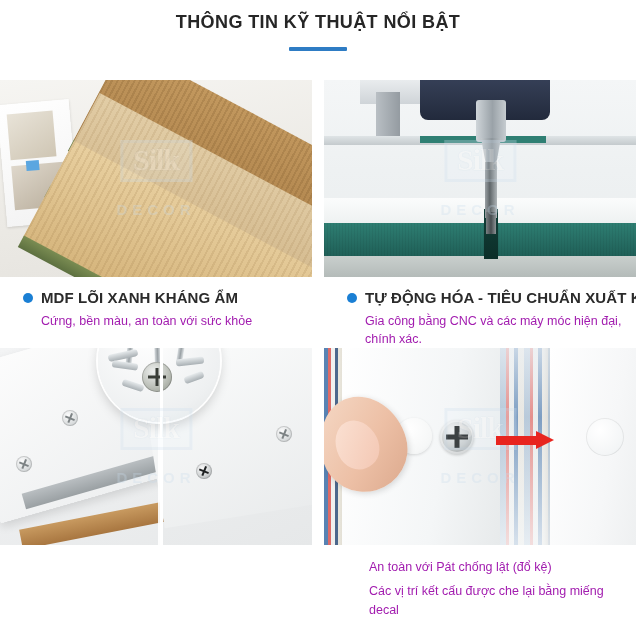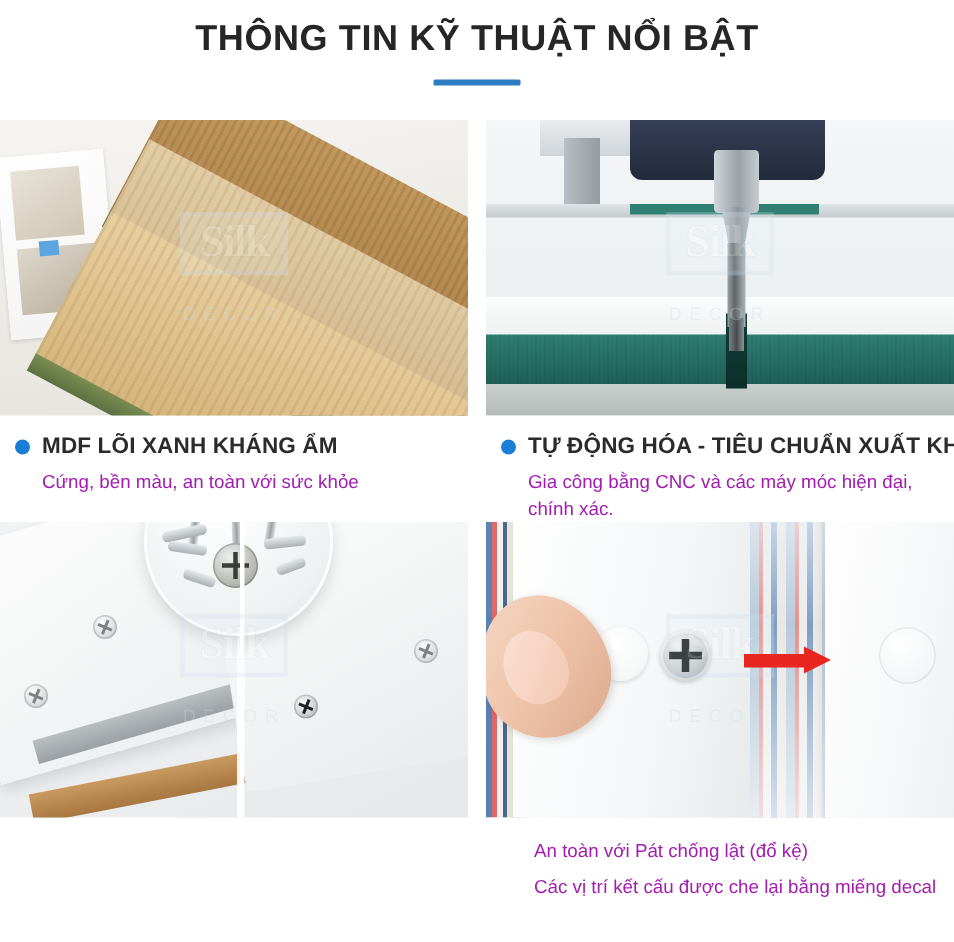--- a/index.html
+++ b/index.html
@@ -7,21 +7,21 @@
     width: 636px; height: 628px;
     background: #ffffff;
     font-family: "Liberation Sans", sans-serif;
     overflow: hidden;
   }
   .page { position: relative; width: 636px; height: 628px; background: #fff; }
 
   
   .header { padding-top: 13px; text-align: center; }
   .header-title {
-    font-size: 24px;
+    font-size: 18px;
     font-weight: 700;
     letter-spacing: 0.4px;
     color: #262626;
     line-height: 1.1;
     white-space: nowrap;
   }
   .header-rule {
     width: 58px; height: 4px;
     background: #2e7cc4;
     margin: 14px auto 0;
@@ -69,28 +69,28 @@
   .wm-mark {
     font-size: 30px; font-weight: 700;
     color: #ffffff;
     letter-spacing: -1px;
     line-height: 1;
     text-shadow: 0 0 1px rgba(120,160,200,.8);
     font-family: Liberation Serif, serif;
   }
   .wm-sub {
     margin-top: 19px;
-    font-size: 12px;
+    font-size: 15px;
     letter-spacing: 5px;
     color: #c9dcec;
-    font-weight: 400;
-  }
-
-  
-  .caption { padding: 12px 0 0 10px; }
+    font-weight: 700;
+  }
+
+  
+  .caption { padding: 12px 0 0 23px; }
   .cap-title-row { display: flex; align-items: center; gap: 8px; }
   .bullet {
     width: 10px; height: 10px; border-radius: 50%;
     background: #1a7fd4; flex: 0 0 10px;
   }
   .cap-title {
     font-size: 15px; font-weight: 700; color: #2b2b2b;
     letter-spacing: 0.1px; white-space: nowrap;
   }
   .cap-sub {

